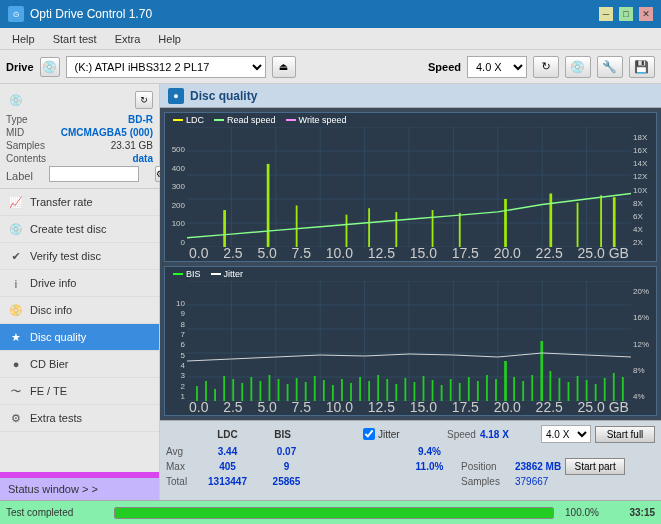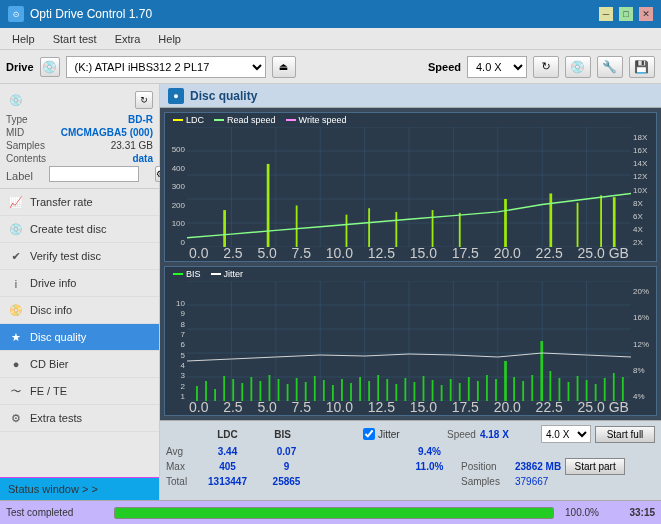--- a/index.html
+++ b/index.html
@@ -40,21 +40,21 @@
     #label-row { display: flex; align-items: flex-end; gap: 16px; margin-top: 2px; }
     #label-input { height: 16px; font-size: 10px; border: 1px solid #aaa; background: white; width: 90px; padding: 0 2px; }
     
     
     .nav-item { display: flex; align-items: center; gap: 6px; padding: 5px 8px; cursor: pointer; font-size: 11px; color: #333; border-bottom: 1px solid #ddd; }
     .nav-item.active { background: #3a8dde; color: white; }
     .nav-item.active .nav-icon { color: white; }
     .nav-icon { width: 16px; height: 16px; display: inline-flex; align-items: center; justify-content: center; font-size: 11px; color: #555; }
     
     
-    #status-window { padding: 5px 8px; border-top: 1px solid #d946ef; margin-top: auto; font-size: 11px; color: #333; cursor: pointer; display: flex; align-items: center; gap: 4px; background: #0ea5e9; }
+    #status-window { padding: 5px 8px; border-top: 6px solid #d946ef; margin-top: auto; font-size: 11px; color: #333; cursor: pointer; display: flex; align-items: center; gap: 4px; background: #c4b5fd; }
     
     
     #content { flex: 1; background: #3a4a5a; display: flex; flex-direction: column; overflow: hidden; }
     
     
     #dq-header { background: #c8d8e8; height: 24px; display: flex; align-items: center; padding: 0 8px; gap: 6px; border-bottom: 1px solid #aaa; }
     #dq-icon { width: 16px; height: 16px; background: #1a73b5; border-radius: 2px; display: flex; align-items: center; justify-content: center; font-size: 9px; color: white; }
     #dq-title { font-size: 12px; font-weight: bold; color: #1a4a7a; }
     
     
@@ -76,21 +76,21 @@
     
     
     #stats-bar { background: #d0d8e0; height: 80px; border-top: 1px solid #aaa; display: flex; flex-direction: column; padding: 2px 6px; gap: 1px; }
     .stats-col-header { font-size: 10px; font-weight: bold; color: #333; text-align: center; min-width: 55px; }
     .stats-label { font-size: 10px; color: #555; min-width: 30px; }
     .stats-val { font-size: 10px; color: #0033cc; font-weight: bold; text-align: center; min-width: 55px; }
     #jitter-check { width: 12px; height: 12px; }
     .start-btn { height: 17px; padding: 0 8px; font-size: 10px; border: 1px solid #888; background: linear-gradient(to bottom, #f8f8f8, #d0d0d0); cursor: pointer; white-space: nowrap; min-width: 60px; }
     
     
-    #statusbar { background: #c4b5fd; height: 24px; display: flex; align-items: center; padding: 0 6px; border-top: 1px solid #aaa; gap: 8px; }
+    #statusbar { background: #86efac; height: 24px; display: flex; align-items: center; padding: 0 6px; border-top: 1px solid #aaa; gap: 8px; }
     #status-text { font-size: 10px; color: #333; min-width: 100px; }
     #progress-bar-container { flex: 1; height: 12px; background: #aaa; border: 1px solid #888; border-radius: 2px; overflow: hidden; }
     #progress-bar { height: 100%; background: #22cc22; }
     #progress-pct { font-size: 10px; color: #333; min-width: 40px; text-align: center; }
     #time-display { font-size: 10px; color: #333; min-width: 45px; text-align: right; font-weight: bold; }
     
     
     .win-btn { width: 14px; height: 14px; display: inline-flex; align-items: center; justify-content: center; font-size: 9px; cursor: pointer; color: #333; background: #ccc; border: none; margin-left: 2px; }
     .win-btn.close { background: #e0a0a0; }
     .win-btn.min { background: #e0e0a0; }

